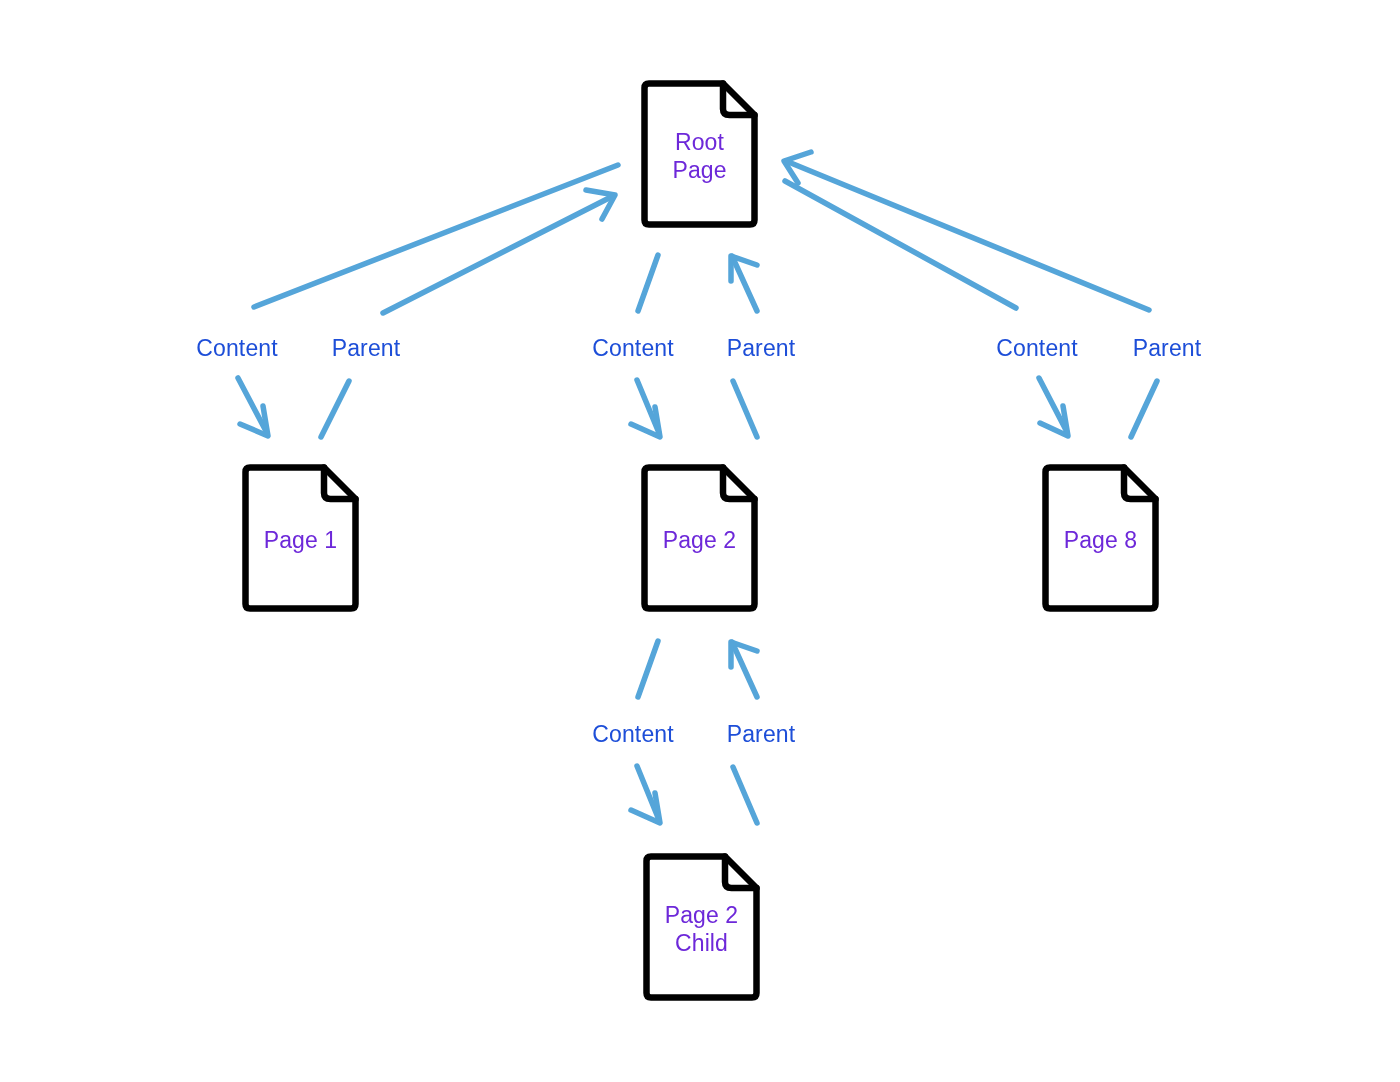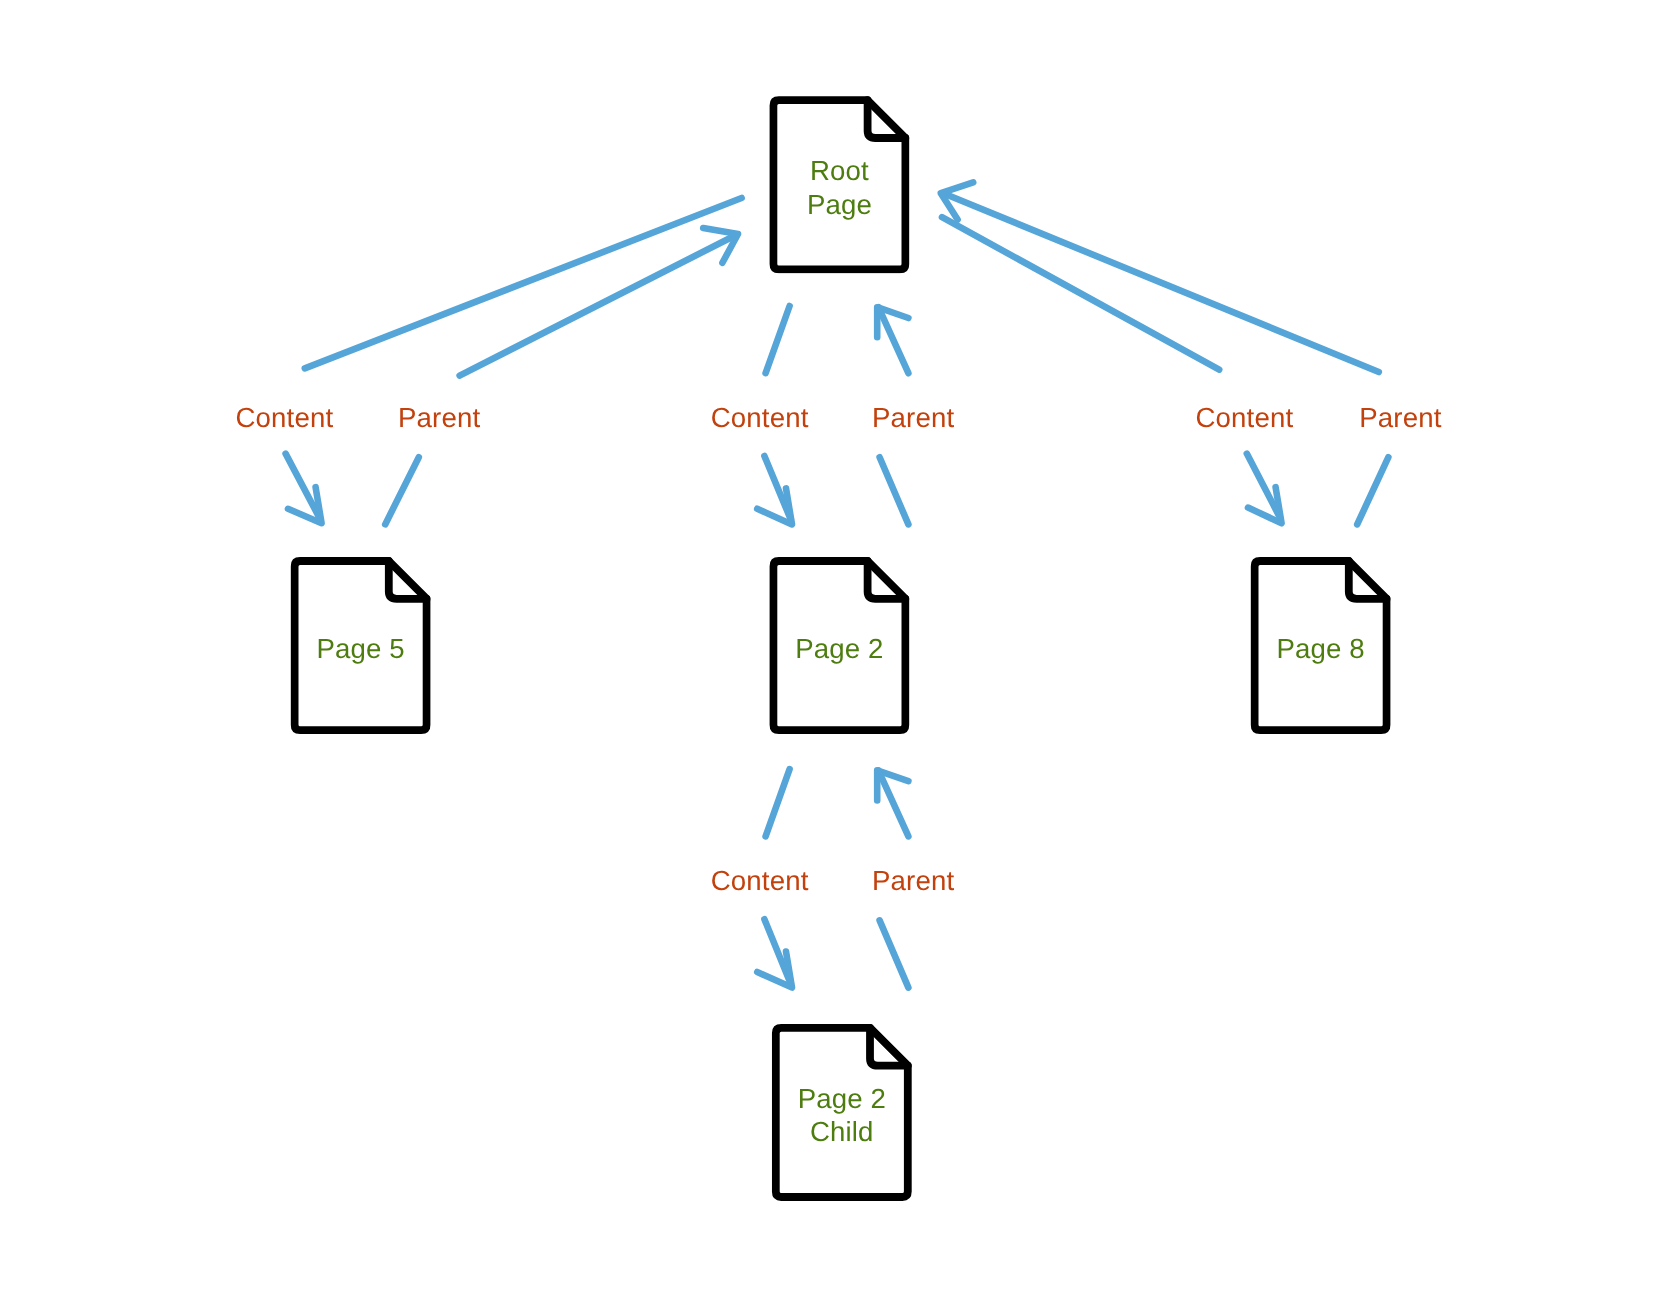--- a/index.html
+++ b/index.html
@@ -39,31 +39,31 @@
   .node-label {
     position: absolute;
     left: 0;
     top: 0;
     width: 100%;
     height: 100%;
     display: flex;
     align-items: center;
     justify-content: center;
     text-align: center;
-    color: #4d7c0f;
+    color: #6d28d9;
     font-size: 23px;
     line-height: 1.22;
     letter-spacing: 0.1px;
     white-space: pre-line;
     padding-top: 4px;
     box-sizing: border-box;
   }
   .edge-label {
     position: absolute;
-    color: #c2410c;
+    color: #1d4ed8;
     font-size: 23px;
     line-height: 1;
     letter-spacing: 0.15px;
     white-space: nowrap;
     transform: translate(-50%, -50%);
   }
 </style>
 </head>
 <body>
 
@@ -139,21 +139,21 @@
     </svg>
     <div class="node-label">Root
 Page</div>
   </div>
 
   <div class="node" style="left:242px; top:464px; width:117px; height:148px;">
     <svg width="117" height="148" viewBox="0 0 117 148" xmlns="http://www.w3.org/2000/svg">
       <path d="M 8 3.5 L 82 3.5 L 113.5 35 L 113.5 140 Q 113.5 144.5 109 144.5 L 8 144.5 Q 3.5 144.5 3.5 140 L 3.5 8 Q 3.5 3.5 8 3.5 Z" fill="#ffffff" stroke="#000000" stroke-width="6.5" stroke-linejoin="round" stroke-linecap="round"></path>
       <path d="M 82 3.5 L 82 29 Q 82 35 88.5 35 L 113.5 35" fill="none" stroke="#000000" stroke-width="6.5" stroke-linejoin="round" stroke-linecap="round"></path>
     </svg>
-    <div class="node-label">Page 5</div>
+    <div class="node-label">Page 1</div>
   </div>
 
   <div class="node" style="left:641px; top:464px; width:117px; height:148px;">
     <svg width="117" height="148" viewBox="0 0 117 148" xmlns="http://www.w3.org/2000/svg">
       <path d="M 8 3.5 L 82 3.5 L 113.5 35 L 113.5 140 Q 113.5 144.5 109 144.5 L 8 144.5 Q 3.5 144.5 3.5 140 L 3.5 8 Q 3.5 3.5 8 3.5 Z" fill="#ffffff" stroke="#000000" stroke-width="6.5" stroke-linejoin="round" stroke-linecap="round"></path>
       <path d="M 82 3.5 L 82 29 Q 82 35 88.5 35 L 113.5 35" fill="none" stroke="#000000" stroke-width="6.5" stroke-linejoin="round" stroke-linecap="round"></path>
     </svg>
     <div class="node-label">Page 2</div>
   </div>
 

